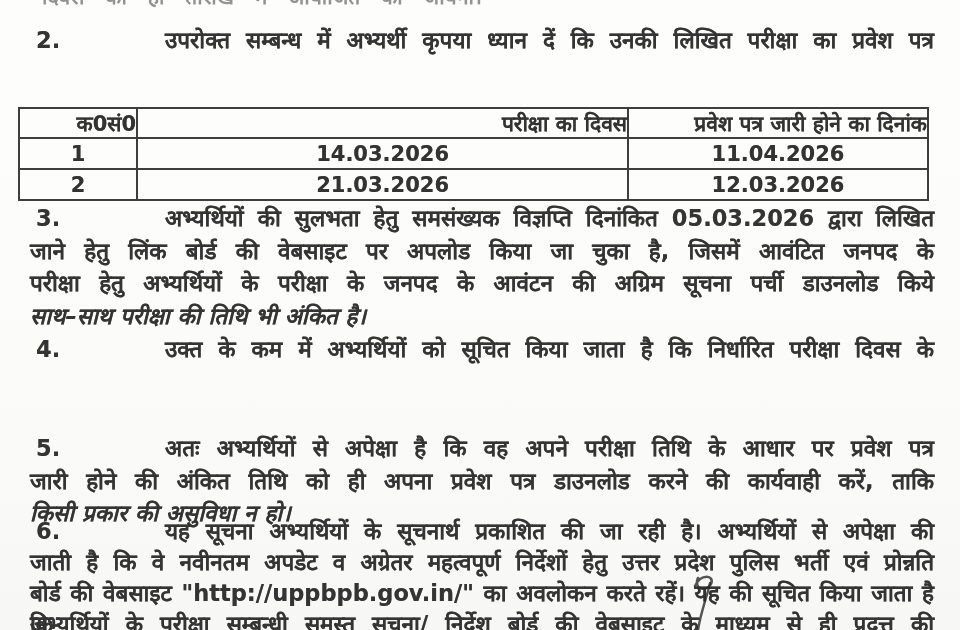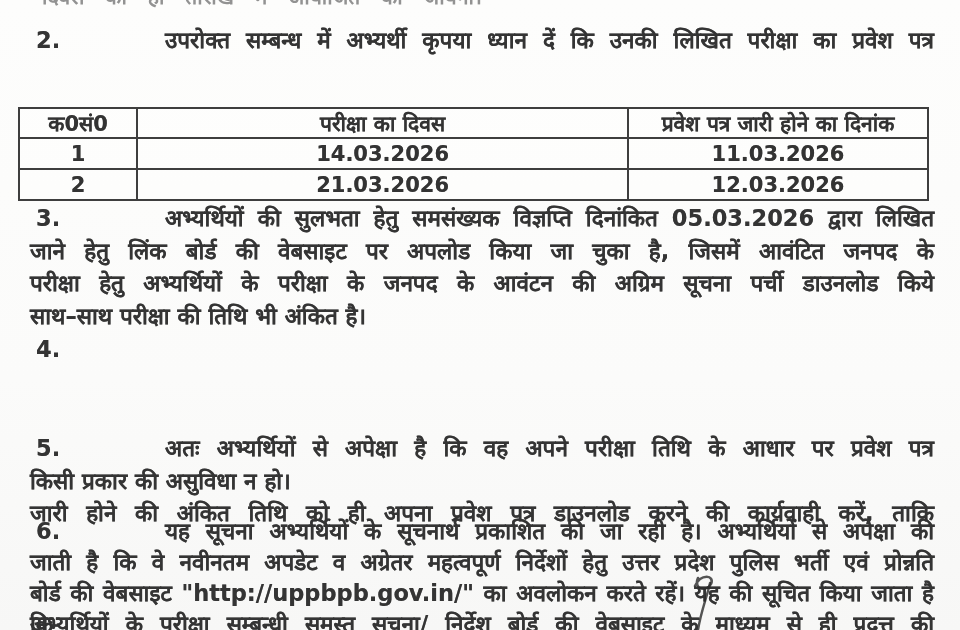--- a/index.html
+++ b/index.html
@@ -30,37 +30,37 @@
   .para { position:absolute; left:30px; right:26px; }
   .line {
     position:relative;
     font-size:22.5px; line-height:32.5px; height:32.5px;
     text-align:justify; text-align-last:justify;
     color:#343434;
     text-shadow:0 0 .4px rgba(40,40,40,.55);
   }
   .p6 .line { line-height:31px; height:31px; }
   .line.first { padding-left:135px; }
-  .line.end { text-align-last:left; }
+  .line.end { text-align-last:left;font-style:italic; }
   .pnum { position:absolute; left:6px; top:0; }
 
   
   .sched {
     position:absolute; top:107px; left:18px; width:911px;
     border-collapse:collapse;
     background:rgba(255,255,255,.4);
   }
   .sched th, .sched td {
     border:2px solid #3e3e3e;
     font-size:21px; color:#333;
     text-align:center; vertical-align:middle;
     padding:0;
     text-shadow:0 0 .4px rgba(40,40,40,.55);
   }
-  .sched th { height:28px; font-weight:bold; }
+  .sched th { height:28px; font-weight:bold;text-align:right; }
   .sched td { height:29px; font-weight:bold; }
   .col-sn  { width:13%; }
   .col-day { width:54%; }
   .col-adm { width:33%; }
 
   
   .penmark { position:absolute; left:683px; top:569px; width:44px; height:61px; pointer-events:none; }
 </style>
 </head>
 <body>
@@ -86,21 +86,21 @@
       </colgroup>
     <tbody>
         <tr>
       <th>क0सं0</th>
       <th>परीक्षा का दिवस</th>
       <th>प्रवेश पत्र जारी होने का दिनांक</th>
     </tr>
     <tr>
       <td>1</td>
       <td>14.03.2026</td>
-      <td>11.03.2026</td>
+      <td>11.04.2026</td>
     </tr>
     <tr>
       <td>2</td>
       <td>21.03.2026</td>
       <td>12.03.2026</td>
     </tr>
   </tbody>
     </table>
 
   <div class="para" style="top:202px;">
@@ -115,33 +115,34 @@
       <span>परीक्षा हेतु अभ्यर्थियों के परीक्षा के जनपद के आवंटन की अग्रिम सूचना पर्ची डाउनलोड किये</span>
     </div>
     <div class="line end">
       <span>साथ–साथ परीक्षा की तिथि भी अंकित है।</span>
     </div>
   </div>
 
   <div class="para" style="top:333px;">
     <div class="line first">
       <span class="pnum">4.</span>
+      <span>उक्त के कम में अभ्यर्थियों को सूचित किया जाता है कि निर्धारित परीक्षा दिवस के</span>
     </div>
   </div>
 
   <div class="para" style="top:432px;">
     <div class="line first">
       <span class="pnum">5.</span>
       <span>अतः अभ्यर्थियों से अपेक्षा है कि वह अपने परीक्षा तिथि के आधार पर प्रवेश पत्र</span>
     </div>
+    <div class="line">
+      <span>जारी होने की अंकित तिथि को ही अपना प्रवेश पत्र डाउनलोड करने की कार्यवाही करें, ताकि</span>
+    </div>
     <div class="line end">
       <span>किसी प्रकार की असुविधा न हो।</span>
-    </div>
-    <div class="line">
-      <span>जारी होने की अंकित तिथि को ही अपना प्रवेश पत्र डाउनलोड करने की कार्यवाही करें, ताकि</span>
     </div>
   </div>
 
   <div class="para p6" style="top:516px;">
     <div class="line first">
       <span class="pnum">6.</span>
       <span>यह सूचना अभ्यर्थियों के सूचनार्थ प्रकाशित की जा रही है। अभ्यर्थियों से अपेक्षा की</span>
     </div>
     <div class="line">
       <span>जाती है कि वे नवीनतम अपडेट व अग्रेतर महत्वपूर्ण निर्देशों हेतु उत्तर प्रदेश पुलिस भर्ती एवं प्रोन्नति</span>

